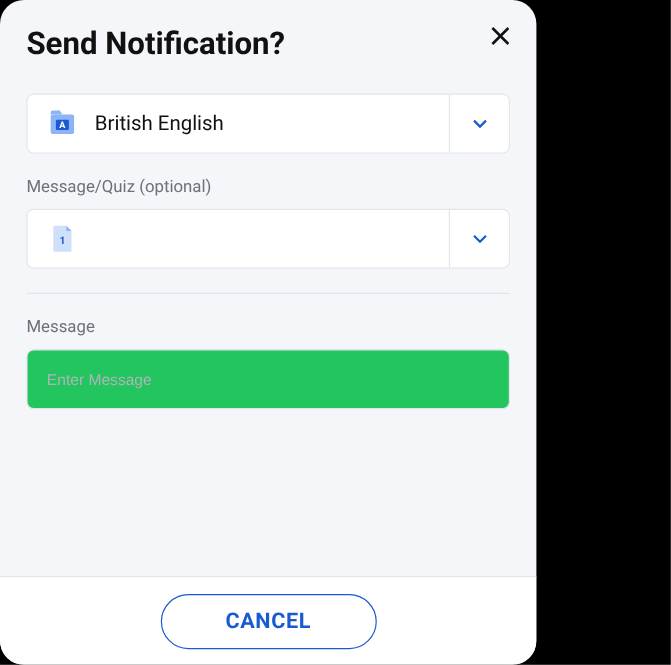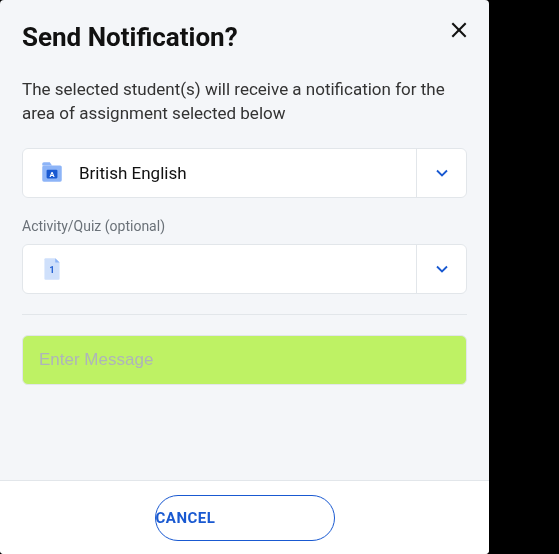--- a/index.html
+++ b/index.html
@@ -1,22 +1,22 @@
 <!DOCTYPE html>
 <html><head>
 <meta charset="utf-8">
 <style>
   * { box-sizing: border-box; margin: 0; padding: 0; }
   html, body { width: 559px; height: 554px; font-family: -apple-system, BlinkMacSystemFont, "Segoe UI", Roboto, Arial, sans-serif; }
   body { background: #000; }
   .modal {
-    width: 489px;
+    width: 447px;
     height: 554px;
     background: #f4f6f9;
-    border-radius: 4px;
+    border-radius: 20px;
     position: relative;
     overflow: hidden;
   }
   .close-btn {
     position: absolute;
     top: 16px;
     right: 16px;
     width: 28px;
     height: 28px;
     cursor: pointer;
@@ -81,25 +81,25 @@
   }
   .select-chevron svg { width: 20px; height: 20px; stroke: #1959d1; stroke-width: 2.2; fill: none; }
   .divider {
     border: none;
     border-top: 1px solid #e2e6ea;
     margin: 4px 0 20px 0;
   }
   .msg-input {
     width: 100%;
     height: 50px;
-    background: #bef264;
+    background: #22c55e;
     border: 1px solid #e2e6ea;
     border-radius: 6px;
     padding: 0 16px;
-    font-size: 17px;
+    font-size: 13px;
     color: #111;
     outline: none;
   }
   .msg-input::placeholder { color: #aeb4ba; }
   .footer {
     position: absolute;
     bottom: 0;
     left: 0;
     right: 0;
     background: #fff;
@@ -107,27 +107,27 @@
     height: 74px;
     display: flex;
     align-items: center;
     justify-content: center;
     gap: 20px;
   }
   .btn {
     width: 180px;
     height: 46px;
     border-radius: 999px;
-    font-size: 15px;
+    font-size: 18px;
     font-weight: 700;
     letter-spacing: 0.5px;
     cursor: pointer;
     display: flex;
     align-items: center;
-    justify-content: flex-start;
+    justify-content: center;
   }
   .btn-cancel {
     background: #fff;
     border: 1.5px solid #1959d1;
     color: #1959d1;
   }
   .btn-send {
     background: #1959d1;
     border: 1.5px solid #1959d1;
     color: #fff;
@@ -140,57 +140,57 @@
 
   <div class="close-btn">
     <svg viewBox="0 0 24 24" fill="none">
       <line x1="4" y1="4" x2="20" y2="20"></line>
       <line x1="20" y1="4" x2="4" y2="20"></line>
     </svg>
   </div>
 
   <div class="content">
     <h1 class="title">Send Notification?</h1>
-    <p class="desc">The selected student(s) will receive a notification for the area of assignment selected below</p>
 
     <div class="select">
       <div class="select-main">
         <svg class="select-icon" viewBox="0 0 24 24">
           <rect x="3" y="5" width="18" height="15" rx="1.5" fill="#8db4f7"></rect>
           <path d="M3 5 L3 3.5 A1.5 1.5 0 0 1 4.5 2 L10 2 L12 5 Z" fill="#8db4f7"></path>
           <rect x="7" y="9" width="10" height="8" rx="1" fill="#1959d1"></rect>
           <text x="12" y="15.5" font-size="7" font-weight="700" fill="#fff" text-anchor="middle">A</text>
         </svg>
         <span class="select-label">British English</span>
       </div>
       <div class="select-chevron">
         <svg viewBox="0 0 24 24">
             <polyline points="6 9 12 15 18 9"></polyline>
           </svg>
       </div>
     </div>
 
-    <div class="field-label">Activity/Quiz (optional)</div>
+    <div class="field-label">Message/Quiz (optional)</div>
     <div class="select">
       <div class="select-main">
         <svg class="select-icon" viewBox="0 0 24 24">
           <path d="M6 2 H15 L19 6 V21 A1 1 0 0 1 18 22 H6 A1 1 0 0 1 5 21 V3 A1 1 0 0 1 6 2 Z" fill="#cfe0fb"></path>
           <path d="M15 2 L19 6 H15 Z" fill="#8db4f7"></path>
           <text x="12" y="16" font-size="8" font-weight="700" fill="#1959d1" text-anchor="middle">1</text>
         </svg>
       </div>
       <div class="select-chevron">
         <svg viewBox="0 0 24 24">
             <polyline points="6 9 12 15 18 9"></polyline>
           </svg>
       </div>
     </div>
 
     <hr class="divider">
 
+    <div class="field-label">Message</div>
     <input class="msg-input" type="text" placeholder="Enter Message" style="">
   </div>
 
   <div class="footer">
     <div class="btn btn-cancel">
       <span>CANCEL</span>
     </div>
   </div>
 
 </div>

